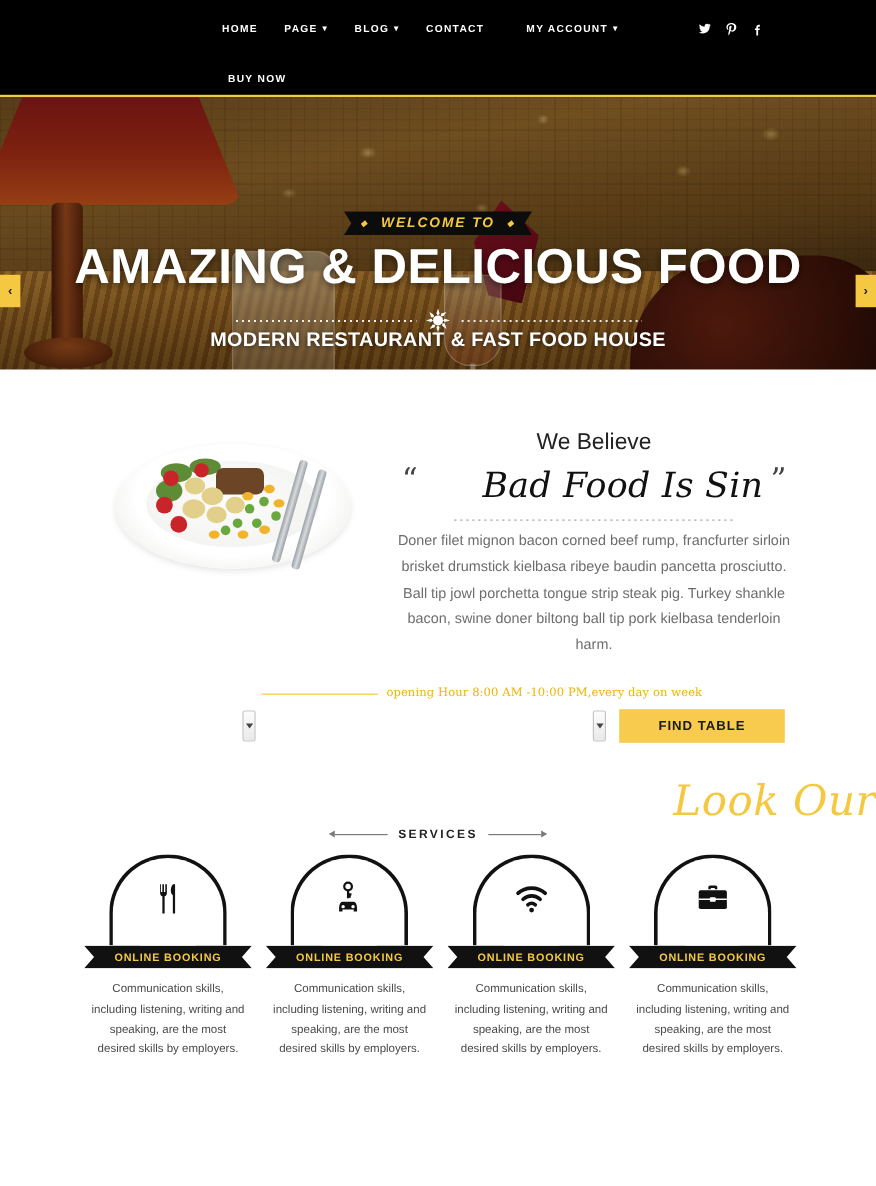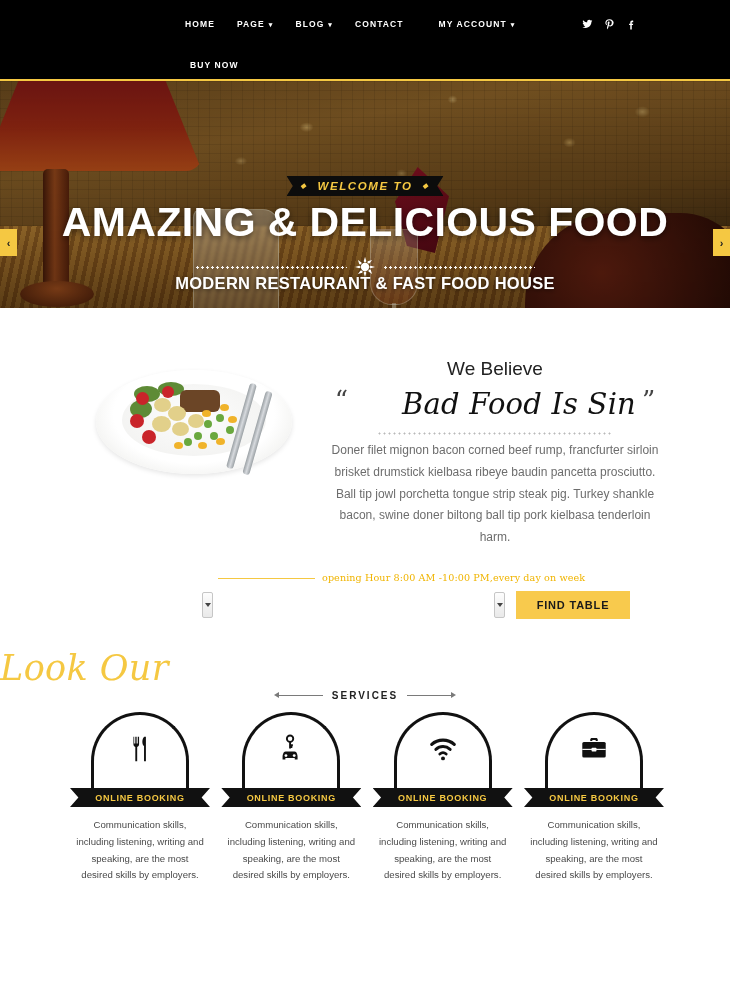--- a/index.html
+++ b/index.html
@@ -238,28 +238,28 @@
     position: absolute; top: 31px; width: 11px; height: 26px;
     background: linear-gradient(180deg, #fdfdfd, #e9e9e9);
     border: 1px solid #c6c6c6; border-radius: 2px; cursor: pointer;
     display: flex; align-items: center; justify-content: center;
   }
   .sel-stub .tri { width: 0; height: 0; border-left: 3px solid transparent;
     border-right: 3px solid transparent; border-top: 4px solid #444; }
   .sel-a { left: 202px; }
   .sel-b { left: 494px; }
   .find-btn {
-    position: absolute; left: 516px; top: 30px; width: 114px; height: 28px;
+    position: absolute; left: 516px; top: 30px; width: 138px; height: 28px;
     background: #f8ca4d; color: #1a1a1a; border: none; cursor: pointer;
     font-size: 11px; font-weight: bold; letter-spacing: .8px; font-family: inherit;
   }
 
   
   .services { position: relative; height: 263px; background: #fff; }
-  .svc-head { text-align: left; padding-top: 8px; }
+  .svc-head { text-align: right; padding-top: 8px; }
   .svc-title {
     font-family: "DejaVu Serif", serif; font-style: italic;
     font-size: 35px; color: #f5c842; letter-spacing: .4px;
   }
   .svc-sub-row {
     display: flex; align-items: center; justify-content: center; gap: 9px; margin-top: 2px;
   }
   .svc-rule { width: 44px; height: 1px; background: #7a7a7a; position: relative; }
   .svc-rule::before {
     content: ""; position: absolute; top: -3px; width: 0; height: 0;

